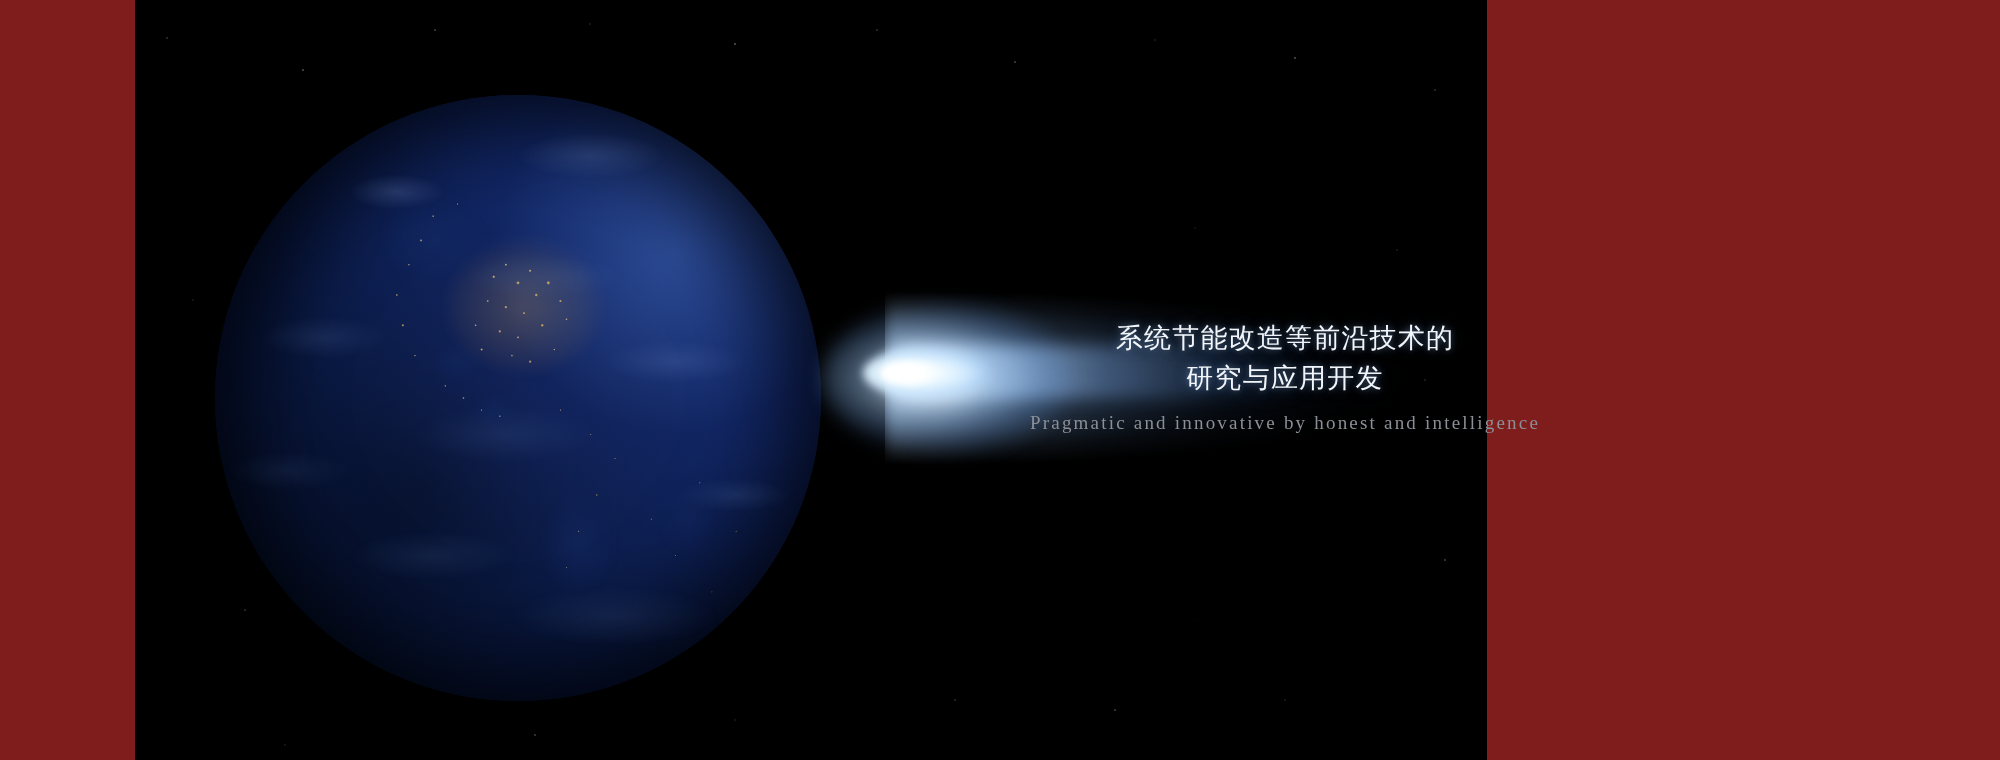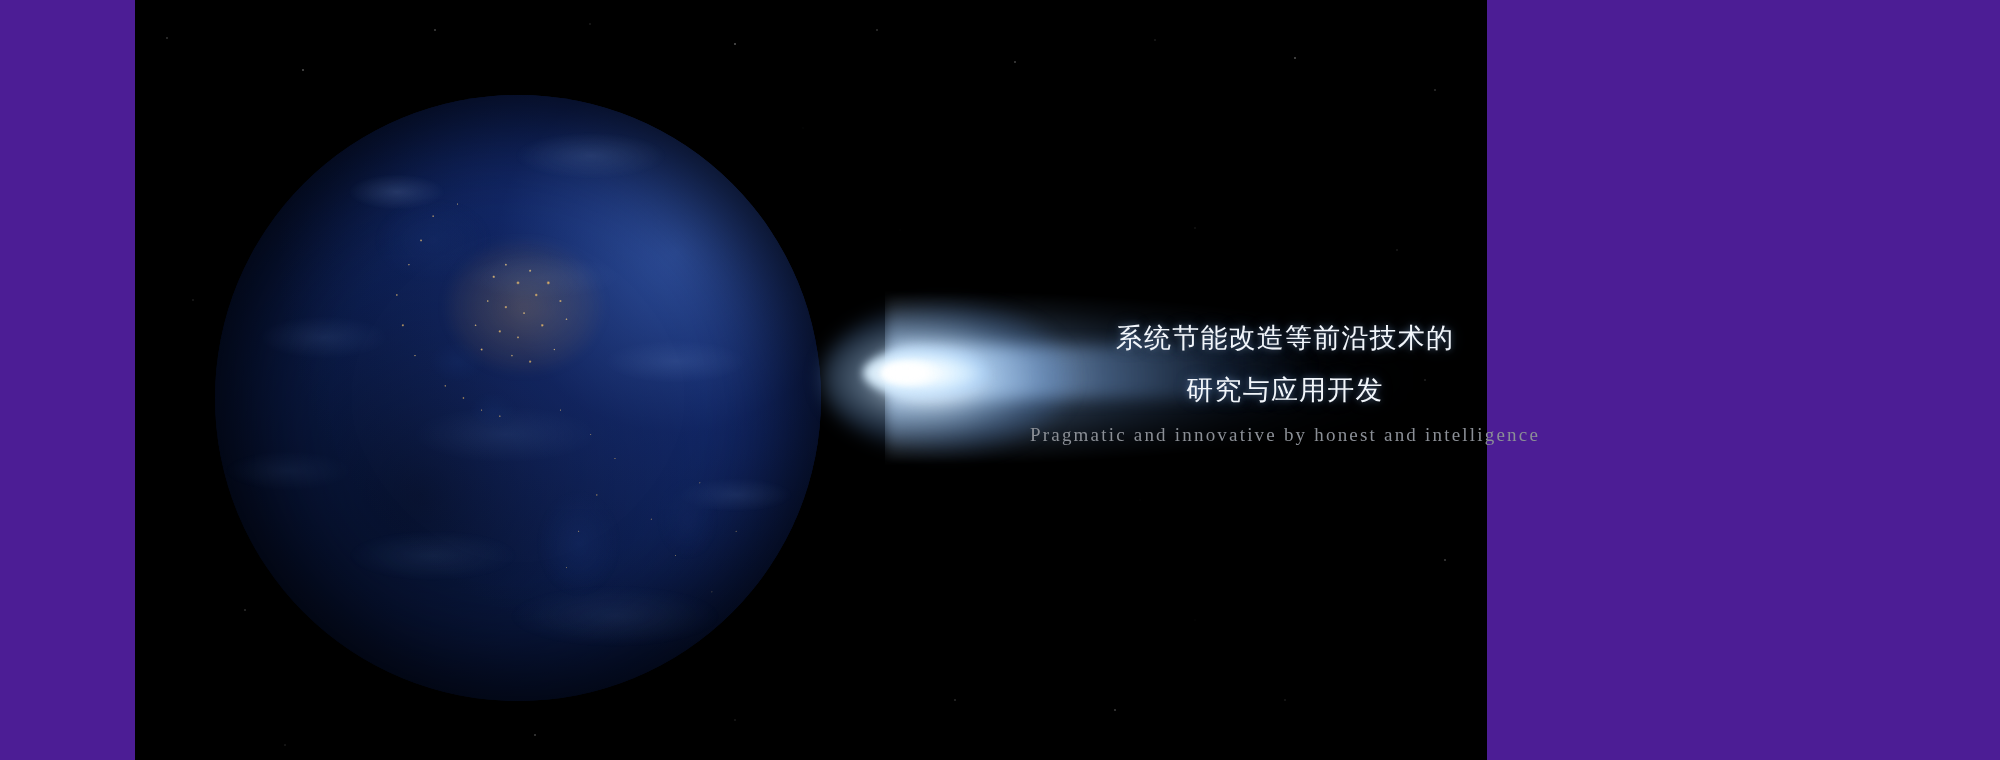--- a/index.html
+++ b/index.html
@@ -9,21 +9,21 @@
     background: #000000;
   }
   body {
     font-family: "Liberation Sans", sans-serif;
   }
 
   .stage {
     position: relative;
     width: 2000px;
     height: 760px;
-    background: #4c1d95;
+    background: #7f1d1d;
     overflow: hidden;
   }
 
   
   .photo {
     position: absolute;
     left: 135px;
     top: 0;
     width: 1352px;
     height: 760px;
@@ -387,21 +387,21 @@
     font-family: "Liberation Sans", "DejaVu Sans", sans-serif;
     font-size: 27px;
     font-weight: 400;
     line-height: 40px;
     color: #f2f6fb;
     letter-spacing: 1.2px;
     text-shadow: 0 0 6px rgba(150,190,240,.45), 0 0 16px rgba(90,140,215,.28);
     white-space: nowrap;
   }
   .headline-line-2 {
-    margin-top: 12px;
+    margin-top: 0;
   }
   .subtitle {
     margin: 14px 0 8px 0;
     font-family: "Liberation Serif", "DejaVu Serif", serif;
     font-size: 19px;
     font-weight: 400;
     color: #8b8f96;
     letter-spacing: 2.2px;
     white-space: nowrap;
   }

